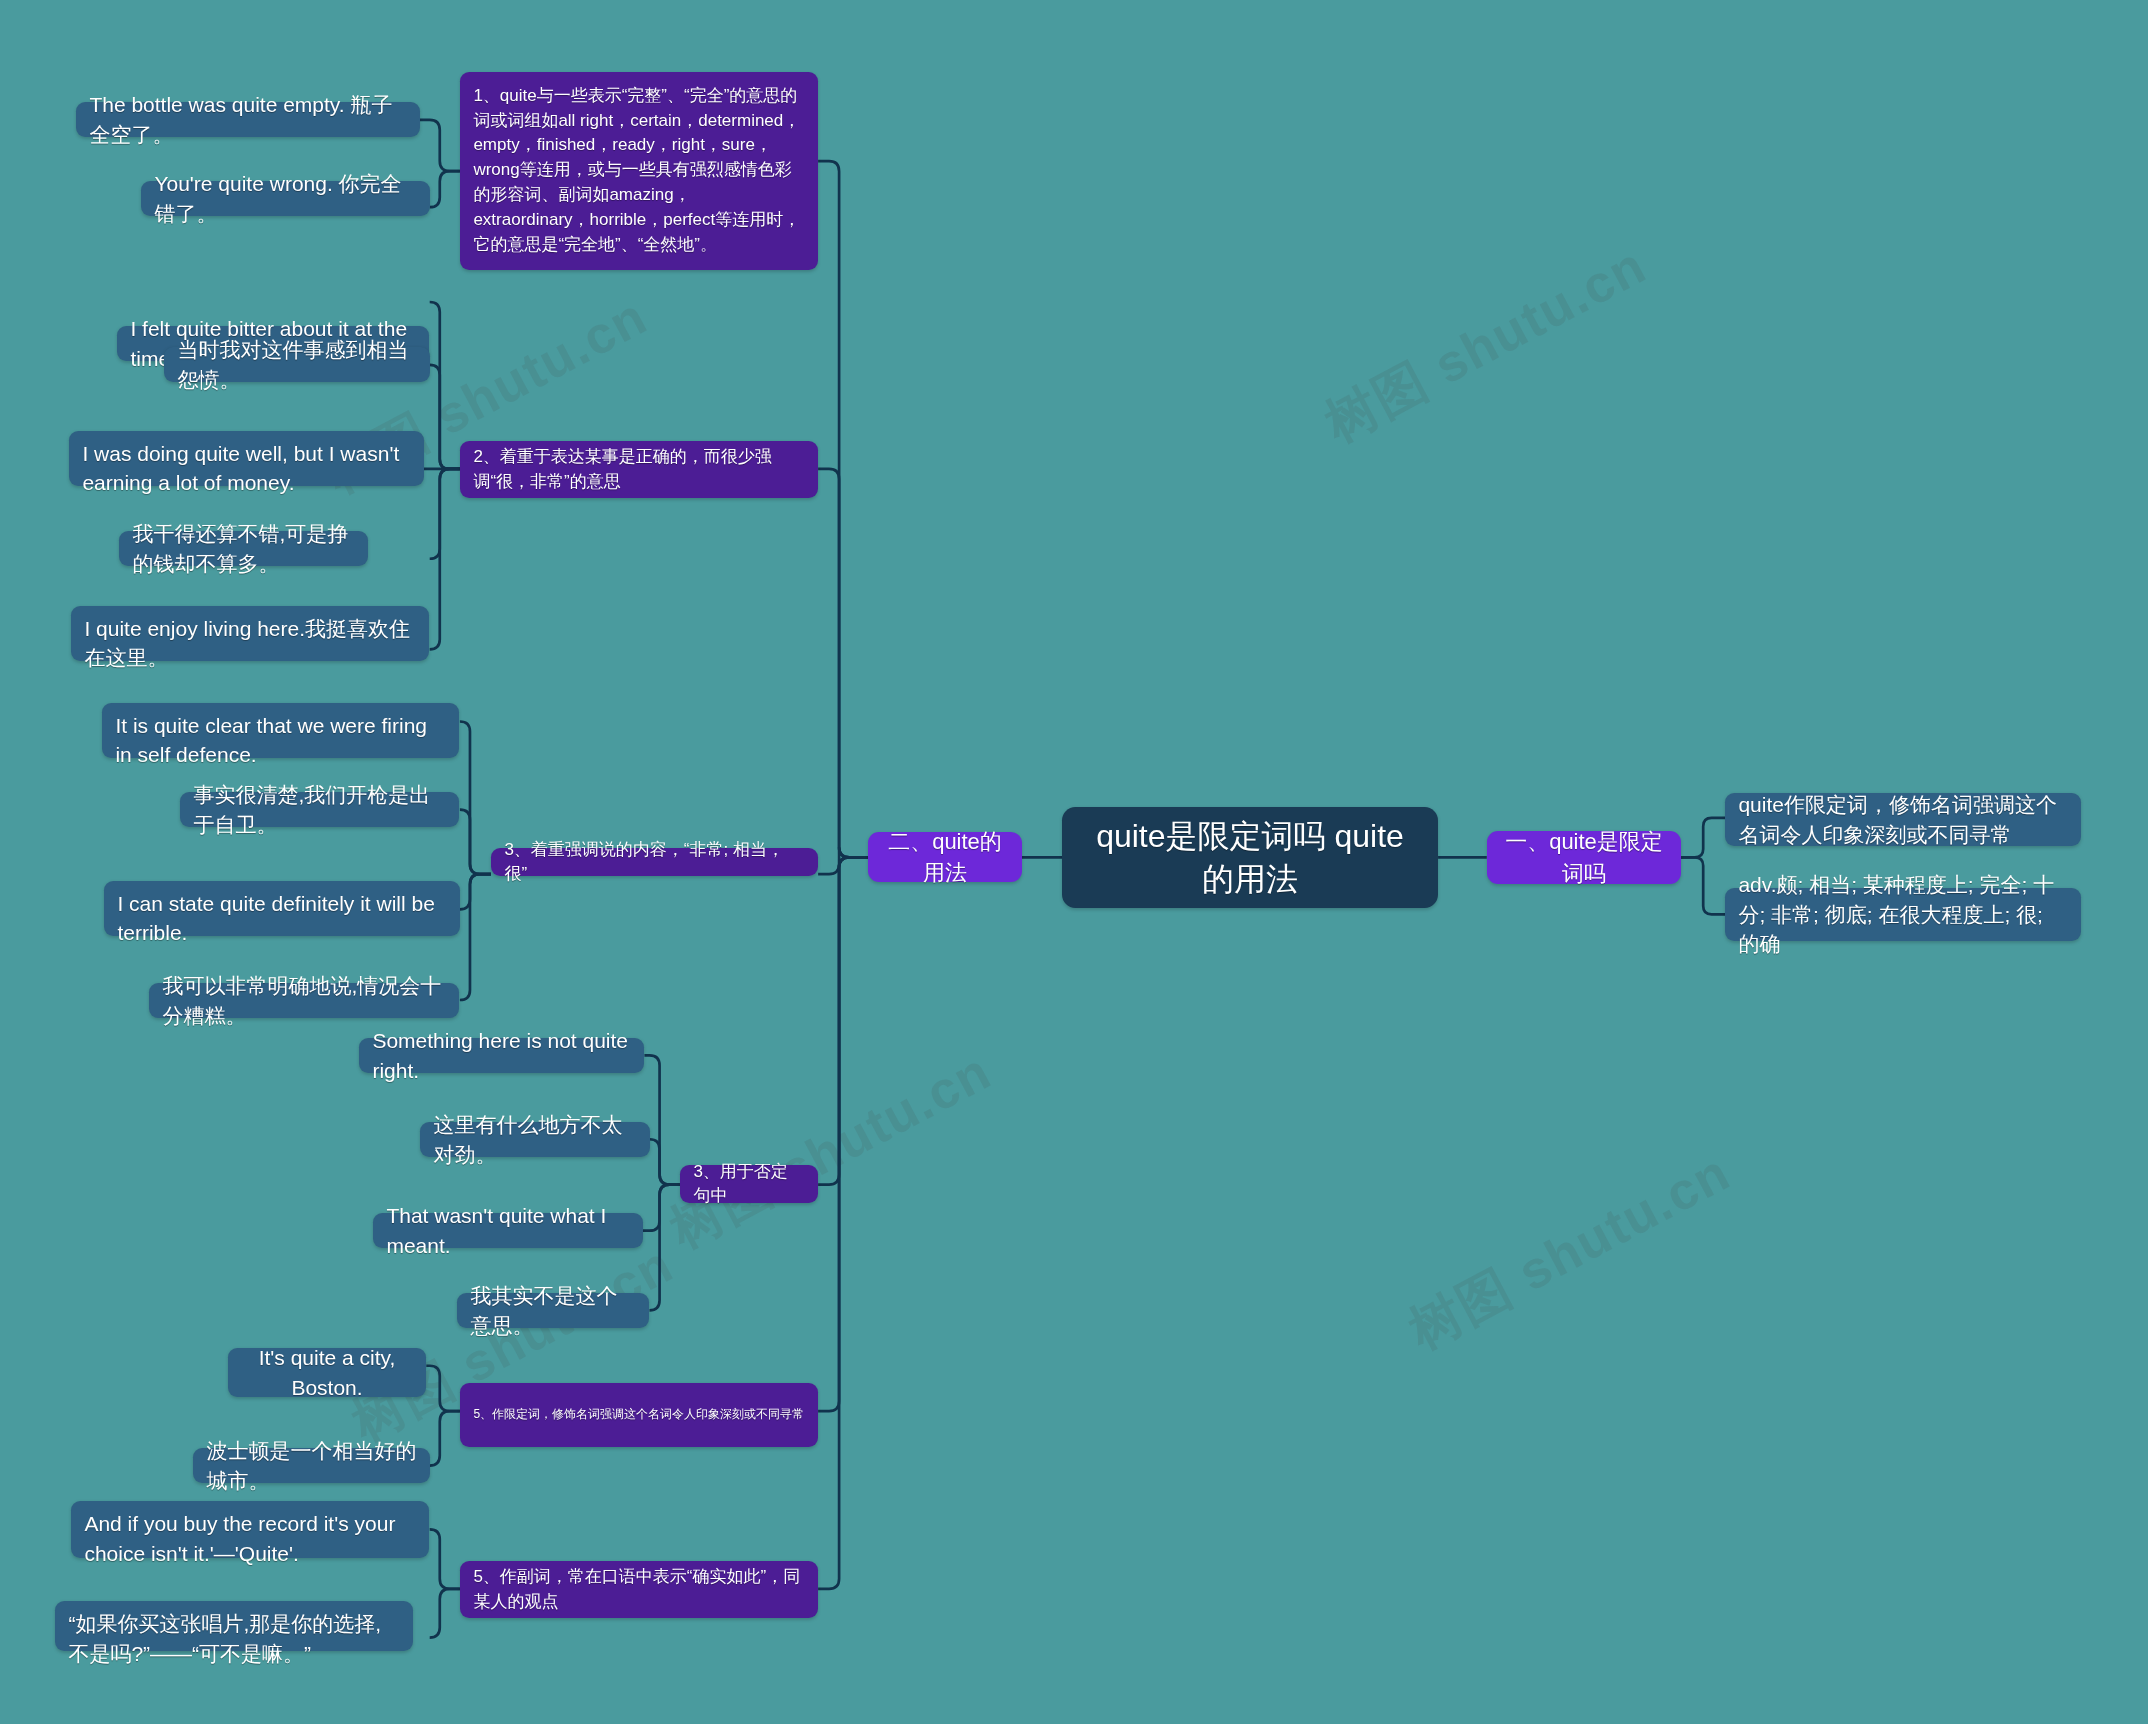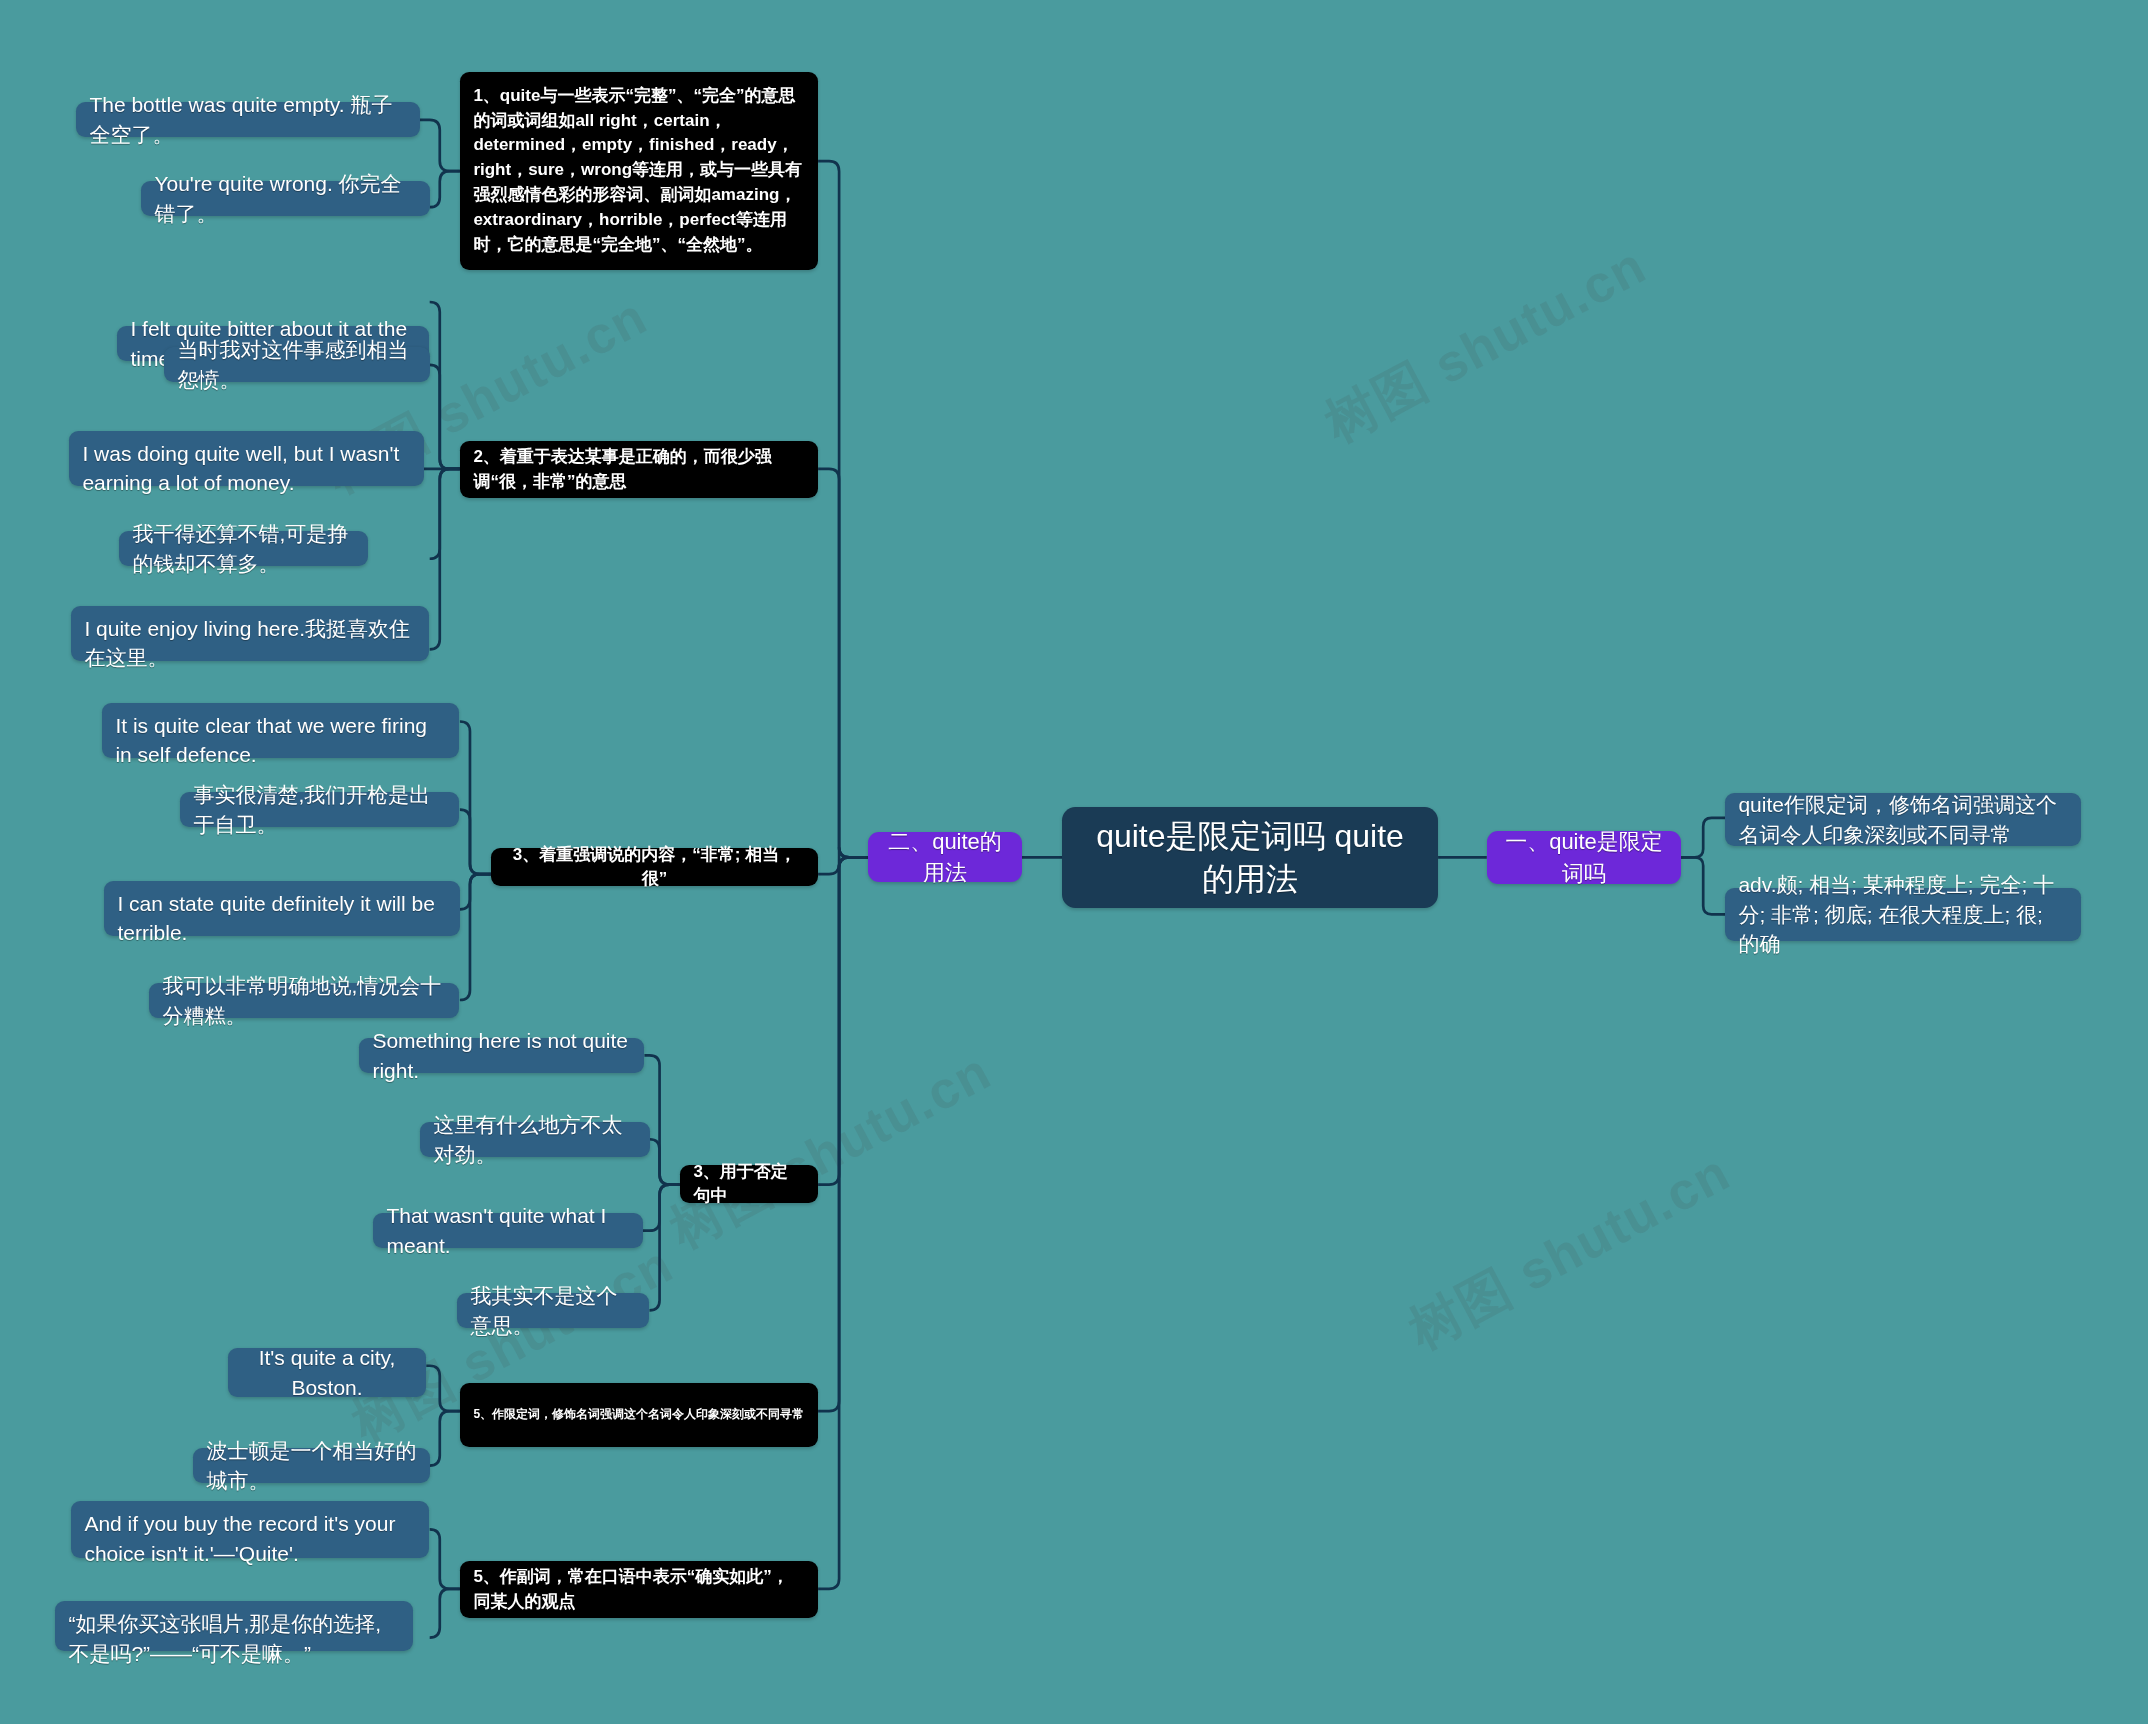--- a/index.html
+++ b/index.html
@@ -49,24 +49,23 @@
     line-height: 1.42;
     text-shadow: 0 0.8px 0.8px rgba(0,0,0,0.35);
     box-shadow: 0 1.7px 3.4px rgba(0,0,0,0.18);
   }
   .leaf {
     background: #2f6084;
     font-size: 21px;
     padding: 7.6px 13.4px;
   }
   .topic {
-    background: #000000;
+    background: #4c1d95;
     font-size: 18.5px;
     padding: 8.4px 13.4px;
-    font-weight: bold;
   }
   .l1 {
     background: #6d28d9;
     font-size: 22px;
     padding: 10px 17px;
     justify-content: center;
     text-align: center;
     border-radius: 11px;
   }
   .root {
@@ -146,21 +145,21 @@
   <div class="node leaf lalign" style="left:76px; top:102px; width:344px; height:35px;">The bottle was quite empty.  瓶子全空了。</div>
   <div class="node leaf lalign" style="left:141px; top:181px; width:289px; height:35px;">You're quite wrong.  你完全错了。</div>
 
   <div class="node topic lalign" style="left:460px; top:441px; width:358px; height:57px; font-size:17px;">2、着重于表达某事是正确的，而很少强调“很，非常”的意思</div>
   <div class="node leaf lalign" style="left:117px; top:284px; width:312px; height:35px;margin-top:42px;">I felt quite bitter about it at the time.</div>
   <div class="node leaf lalign" style="left:164px; top:347px; width:266px; height:35px;">当时我对这件事感到相当怨愤。</div>
   <div class="node leaf lalign" style="left:69px; top:431px; width:355px; height:55px; align-items:flex-start; padding-top:7.6px;">I was doing quite well, but I wasn't earning a lot of money.</div>
   <div class="node leaf lalign" style="left:119px; top:531px; width:249px; height:35px;">我干得还算不错,可是挣的钱却不算多。</div>
   <div class="node leaf lalign" style="left:71px; top:606px; width:358px; height:55px; align-items:flex-start; padding-top:7.6px;">I quite enjoy living here.我挺喜欢住在这里。</div>
 
-  <div class="node topic lalign" style="left:491px; top:848px; width:327px; height:38px; font-size:17px;text-align:center;">3、着重强调说的内容，“非常; 相当，很”</div>
+  <div class="node topic lalign" style="left:491px; top:848px; width:327px; height:28px; font-size:17px;">3、着重强调说的内容，“非常; 相当，很”</div>
   <div class="node leaf lalign" style="left:102px; top:703px; width:357px; height:55px; align-items:flex-start; padding-top:7.6px;">It is quite clear that we were firing in self defence.</div>
   <div class="node leaf lalign" style="left:180px; top:792px; width:279px; height:35px;">事实很清楚,我们开枪是出于自卫。</div>
   <div class="node leaf lalign" style="left:104px; top:881px; width:356px; height:55px; align-items:flex-start; padding-top:7.6px;">I can state quite definitely it will be terrible.</div>
   <div class="node leaf lalign" style="left:149px; top:983px; width:310px; height:35px;">我可以非常明确地说,情况会十分糟糕。</div>
 
   <div class="node topic lalign" style="left:680px; top:1165px; width:138px; height:38px; font-size:17px;">3、用于否定句中</div>
   <div class="node leaf lalign" style="left:359px; top:1038px; width:285px; height:35px;">Something here is not quite right.</div>
   <div class="node leaf lalign" style="left:420px; top:1122px; width:230px; height:35px;">这里有什么地方不太对劲。</div>
   <div class="node leaf lalign" style="left:373px; top:1213px; width:270px; height:35px;">That wasn't quite what I meant.</div>
   <div class="node leaf lalign" style="left:457px; top:1293px; width:192px; height:35px;">我其实不是这个意思。</div>

